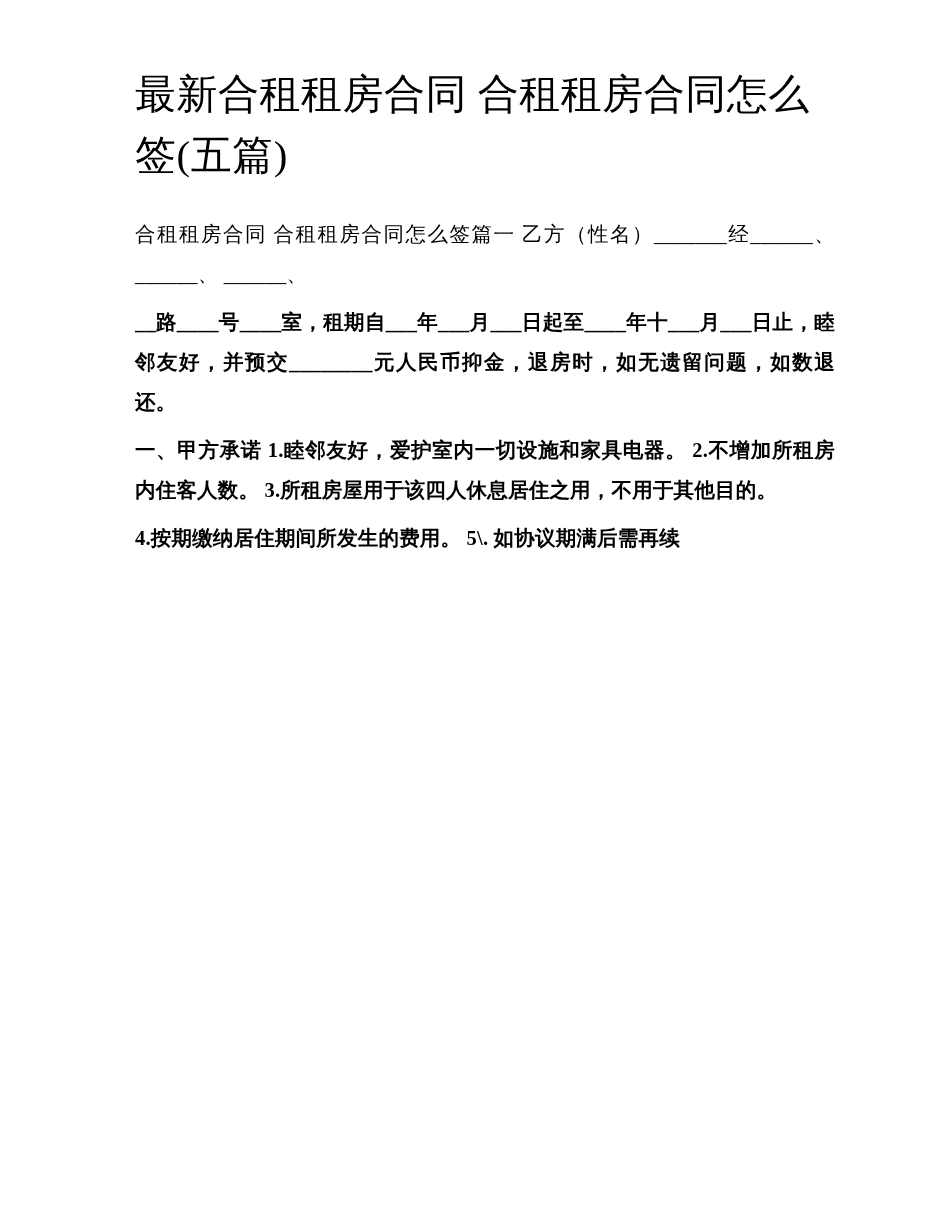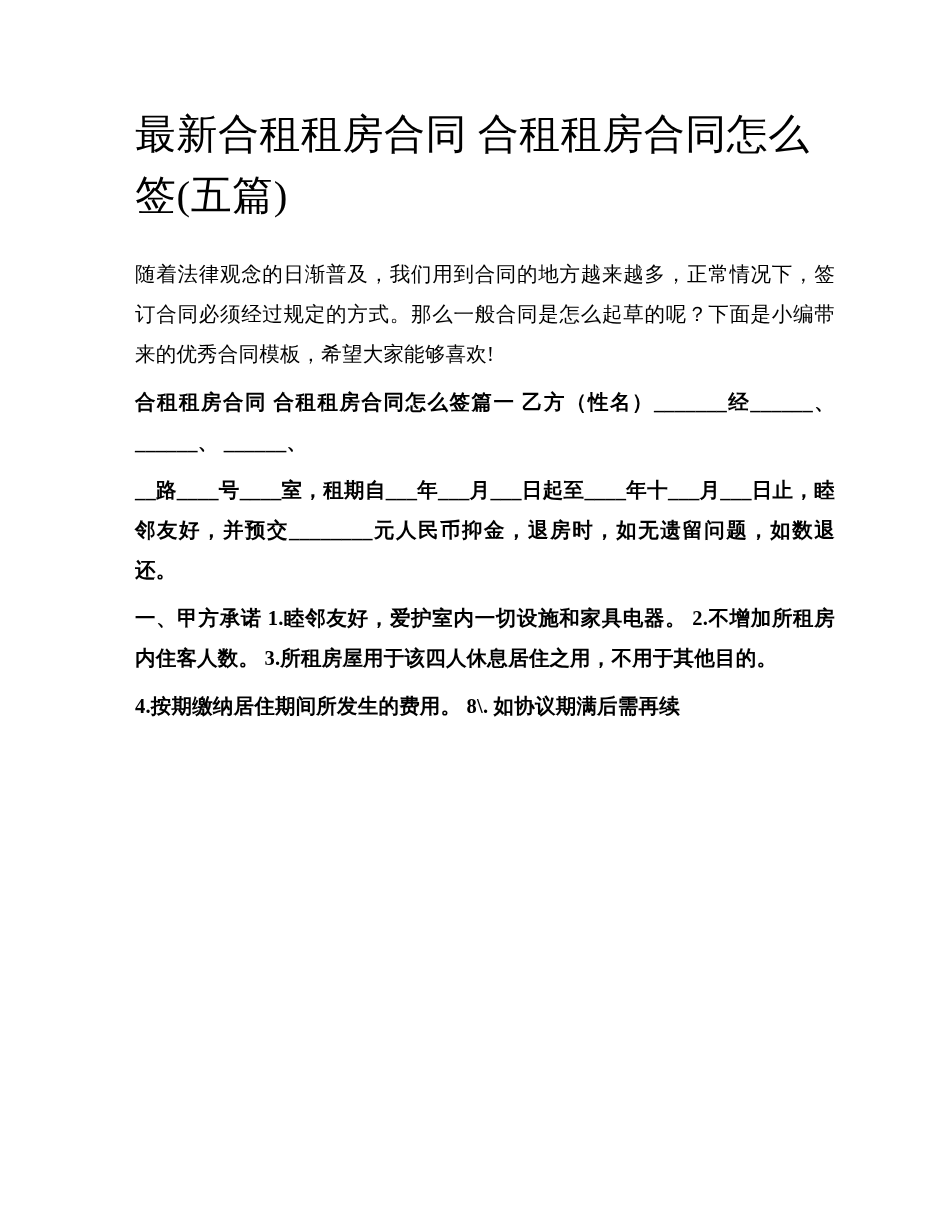--- a/index.html
+++ b/index.html
@@ -12,21 +12,21 @@
     height: 1229px;
     font-family: "Liberation Serif", serif;
     color: #000000;
     overflow: hidden;
   }
   .page {
     position: relative;
     width: 950px;
     height: 1229px;
     box-sizing: border-box;
-    padding: 104px 108px 0 135px;
+    padding: 64px 108px 0 135px;
   }
   .doc-title {
     font-family: "Liberation Serif", serif;
     font-size: 41px;
     line-height: 1.48;
     font-weight: normal;
     letter-spacing: 0.5px;
     margin: 0 0 30px 0;
     width: 700px;
   }
@@ -47,18 +47,17 @@
   }
   .p-body {
     width: 700px;
   }
 </style>
 </head>
 <body>
 
 <div class="page">
   <h1 class="doc-title">最新合租租房合同 合租租房合同怎么签(五篇)</h1>
-  <p class="para p-intro">随着法律观念的日渐普及，我们用到合同的地方越来越多，正常情况下，签订合同必须经过规定的方式。那么一般合同是怎么起草的呢？下面是小编带来的优秀合同模板，希望大家能够喜欢!</p>
   <p class="para p-body">合租租房合同 合租租房合同怎么签篇一 乙方（性名）_______经______、 ______、 ______、</p>
   <p class="para p-body">__路____号____室，租期自___年___月___日起至____年十___月___日止，睦邻友好，并预交________元人民币抑金，退房时，如无遗留问题，如数退还。</p>
   <p class="para p-body">一、甲方承诺 1.睦邻友好，爱护室内一切设施和家具电器。 2.不增加所租房内住客人数。 3.所租房屋用于该四人休息居住之用，不用于其他目的。</p>
-  <p class="para p-body">4.按期缴纳居住期间所发生的费用。 8\. 如协议期满后需再续</p>
+  <p class="para p-body">4.按期缴纳居住期间所发生的费用。 5\. 如协议期满后需再续</p>
 </div>
 
 </body></html>

